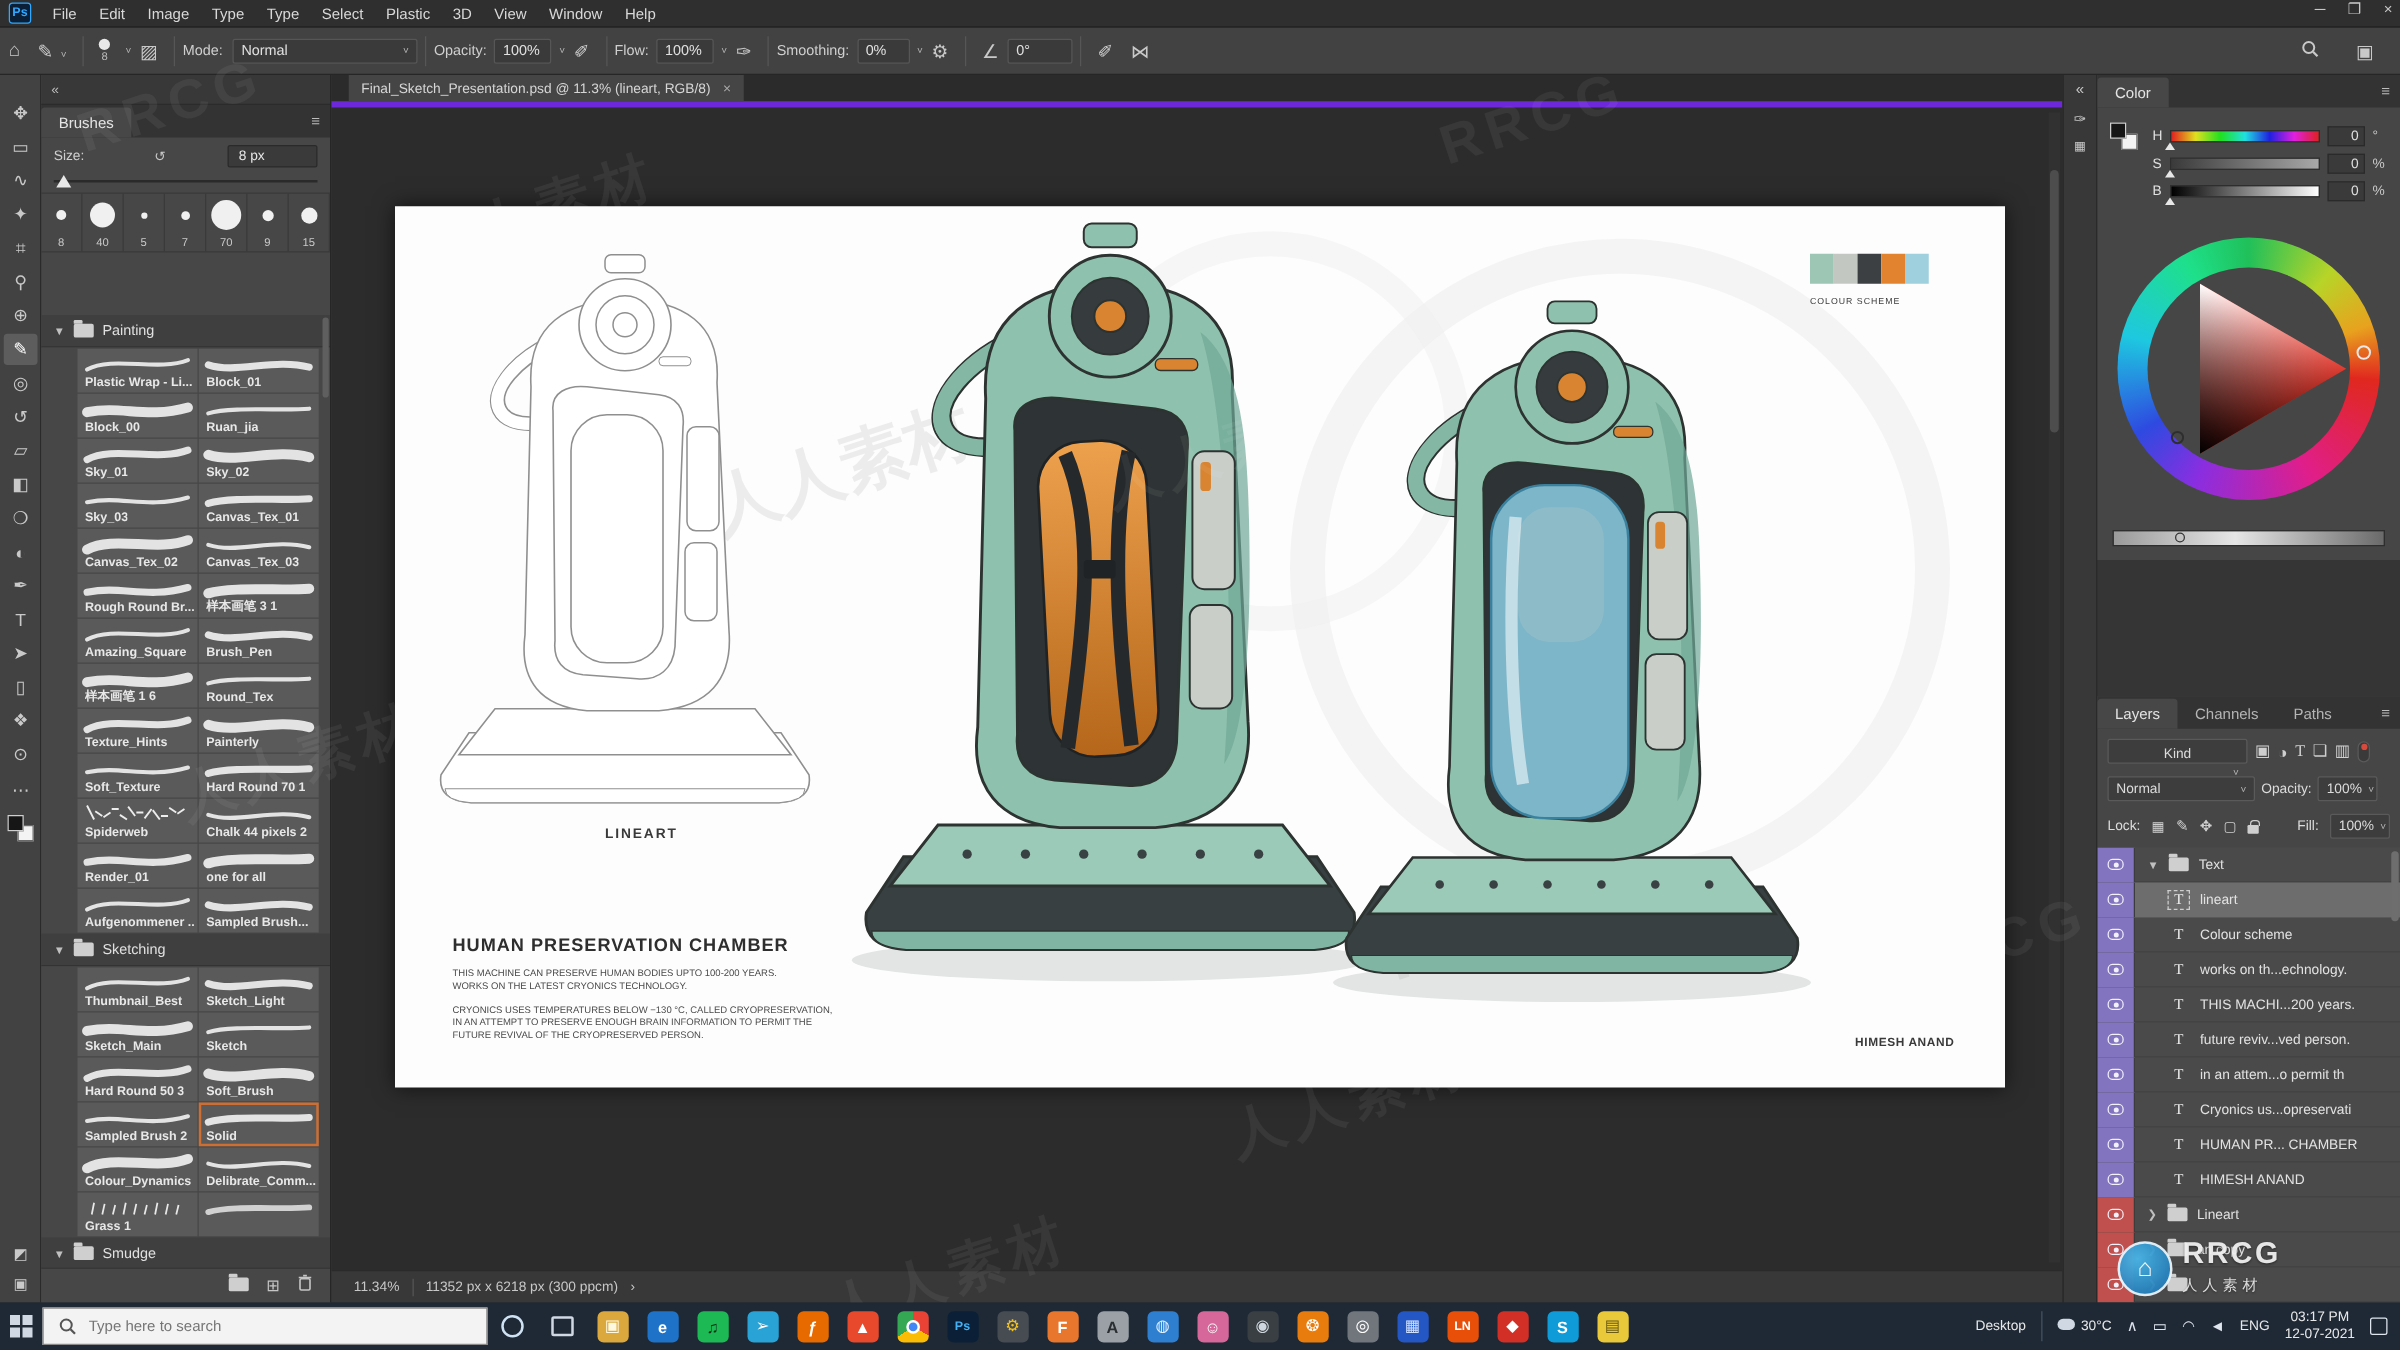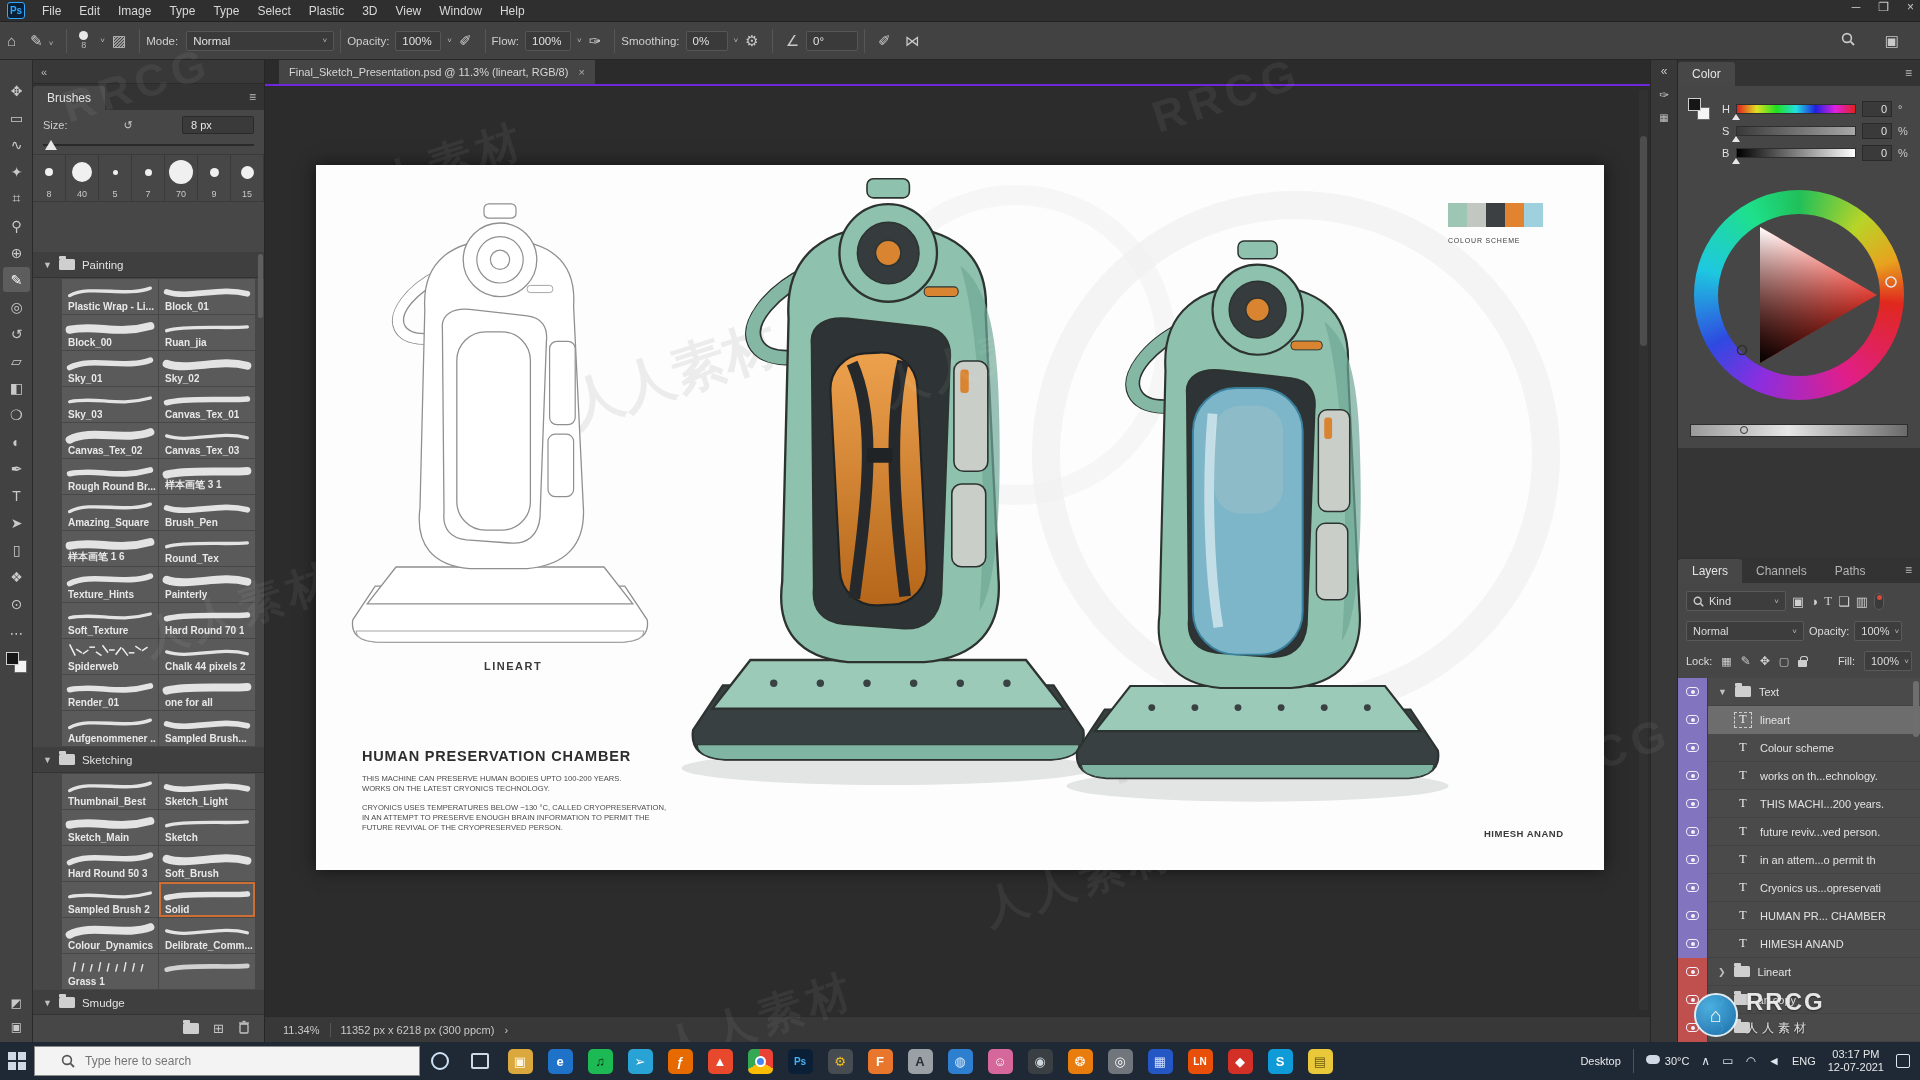--- a/index.html
+++ b/index.html
@@ -59,21 +59,21 @@
   .brush-cell{width:96px;height:35px;background:#5a5a5a;position:relative;font-weight:bold;}
   .brush-cell.sel{outline:2px solid #cd6f35;outline-offset:-2px;}
   .brush-cell svg{position:absolute;left:2px;top:1px;}
   .brush-cell .bname{position:absolute;left:6px;bottom:2px;font-size:10px;color:#e8e8e8;white-space:nowrap;
                      overflow:hidden;max-width:88px;}
   #brushes-bottom{position:absolute;left:0;right:0;bottom:0;height:28px;background:#474747;border-top:1px solid #333;
                   display:flex;align-items:center;justify-content:flex-end;gap:14px;padding-right:14px;color:#c5c5c5;}
   .bscroll{position:absolute;right:1px;top:194px;width:5px;height:64px;background:#5f5f5f;border-radius:3px;}
   
   #docarea{left:265px;top:60px;width:1385px;height:982px;background:#2c2c2c;z-index:10;}
-  #tabbar{height:26px;background:#2b2b2b;border-bottom:2px solid #6d28d9;display:flex;}
+  #tabbar{height:26px;background:#2b2b2b;border-bottom:5px solid #6d28d9;display:flex;}
   #doctab{margin-left:14px;background:#454545;border-radius:0;padding:0 10px;display:flex;align-items:center;
           gap:10px;font-size:11px;color:#d6d6d6;}
   #canvas-wrap{position:absolute;left:51px;top:105px;width:1288px;height:705px;background:#fdfdfd;
                box-shadow:0 0 16px rgba(0,0,0,.6);}
   #statusbar{position:absolute;left:0;right:0;bottom:0;height:26px;background:#383838;border-top:1px solid #2a2a2a;
              display:flex;align-items:center;font-size:11px;color:#c8c8c8;gap:10px;padding-left:18px;}
   .vscroll{position:absolute;right:2px;top:30px;width:9px;height:920px;background:#313131;}
   .vscroll .thumb{position:absolute;left:1px;top:46px;width:7px;height:210px;background:#4d4d4d;border-radius:4px;}
   
   #rail{left:1650px;top:60px;width:28px;height:982px;background:#383838;border-left:1px solid #262626;
@@ -117,22 +117,22 @@
   .padlock{display:inline-block;width:9px;height:7px;background:#cfcfcf;border-radius:1px;position:relative;margin-top:5px;}
   .padlock::before{content:"";position:absolute;left:1.5px;top:-4px;width:6px;height:4px;border:1.5px solid #cfcfcf;
                    border-bottom:none;border-radius:3px 3px 0 0;}
   .toggle-pill{width:10px;height:17px;border:1px solid #5a5a5a;border-radius:5px;background:#3a3a3a;position:relative;}
   .toggle-pill::before{content:"";position:absolute;left:1.5px;top:1.5px;width:5px;height:5px;border-radius:50%;background:#d84a3c;}
   
   #taskbar{left:0;top:1042px;width:1920px;height:38px;background:#1f2936;display:flex;align-items:center;z-index:40;}
   #start{width:34px;height:38px;display:flex;align-items:center;justify-content:center;}
   .winlogo{display:grid;grid-template-columns:8px 8px;grid-template-rows:8px 8px;gap:1.5px;}
   .winlogo span{background:#cfd8e3;}
-  #tb-search{width:386px;height:30px;background:#f3f3f3;border:1px solid #8a8a8a;display:flex;align-items:center;
-             padding-left:26px;gap:8px;}
+  #tb-search{width:356px;height:30px;background:#f3f3f3;border:1px solid #8a8a8a;display:flex;align-items:center;
+             padding-left:12px;gap:8px;}
   #tb-search input{border:none;background:transparent;font-size:12px;color:#444;outline:none;width:290px;
                    font-family:"Liberation Sans","DejaVu Sans",sans-serif;}
   .tb-ico{width:40px;height:38px;display:flex;align-items:center;justify-content:center;}
   .app-sq{width:25px;height:25px;border-radius:5px;display:flex;align-items:center;justify-content:center;
           font-size:13px;font-weight:bold;}
   #tb-right{margin-left:auto;display:flex;align-items:center;gap:12px;padding-right:10px;font-size:11px;color:#e8e8e8;}
   #tb-clock{text-align:center;line-height:13px;font-size:11px;}
   .tray-g{font-size:12px;color:#dfe6ee;}
   #desk-sep{width:1px;height:24px;background:#475363;}
   
@@ -785,21 +785,21 @@
     </div>
 
     <div id="layerspanel">
       <div class="panel-tabs" style="background:#333;">
         <span class="panel-tab">Layers</span>
         <span class="panel-tab" style="background:transparent;color:#b5b5b5;">Channels</span>
         <span class="panel-tab" style="background:transparent;color:#b5b5b5;">Paths</span>
         <span class="panel-burger">≡</span>
       </div>
       <div class="lp-row" style="top:32px;height:24px;display:flex;align-items:center;gap:6px;padding:0 8px;">
-        <span class="lp-box" style="width:100px;">
+        <span class="lp-box" style="width:112px;flex-direction:column;">
           <svg class="mag" width="11" height="11" viewBox="0 0 14 14">
               <circle cx="6" cy="6" r="4.4" fill="none" stroke="#c9c9c9" stroke-width="1.8"></circle>
               <line x1="9.4" y1="9.4" x2="13" y2="13" stroke="#c9c9c9" stroke-width="2"></line>
             </svg>
           <span>Kind</span>
           <span class="ob-chev" style="margin-left:auto;">˅</span>
         </span>
         <span class="lp-icon">▣</span>
         <span class="lp-icon">◑</span>
         <span class="lp-icon" style="font-family:'Liberation Serif',serif;">T</span>

